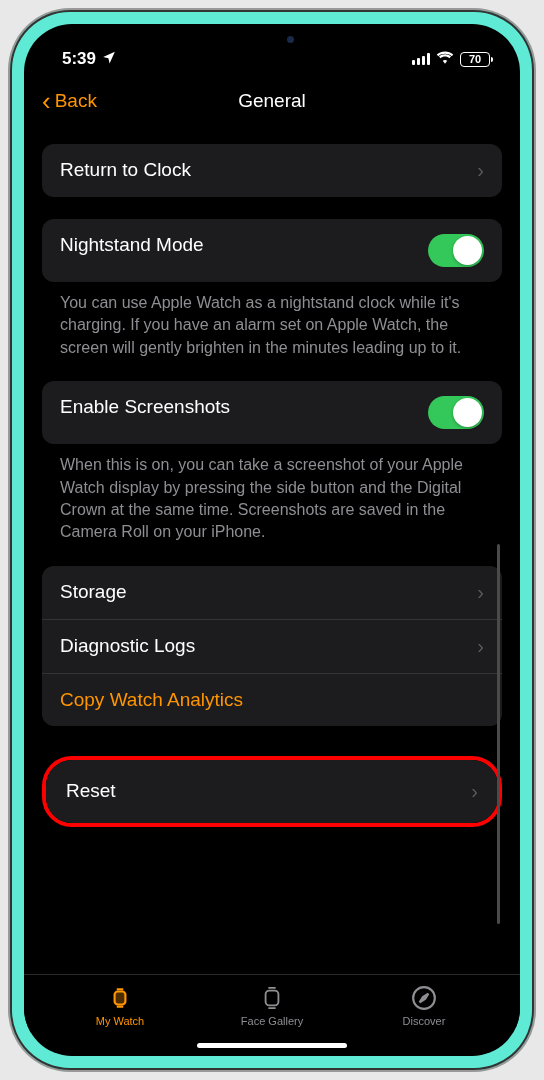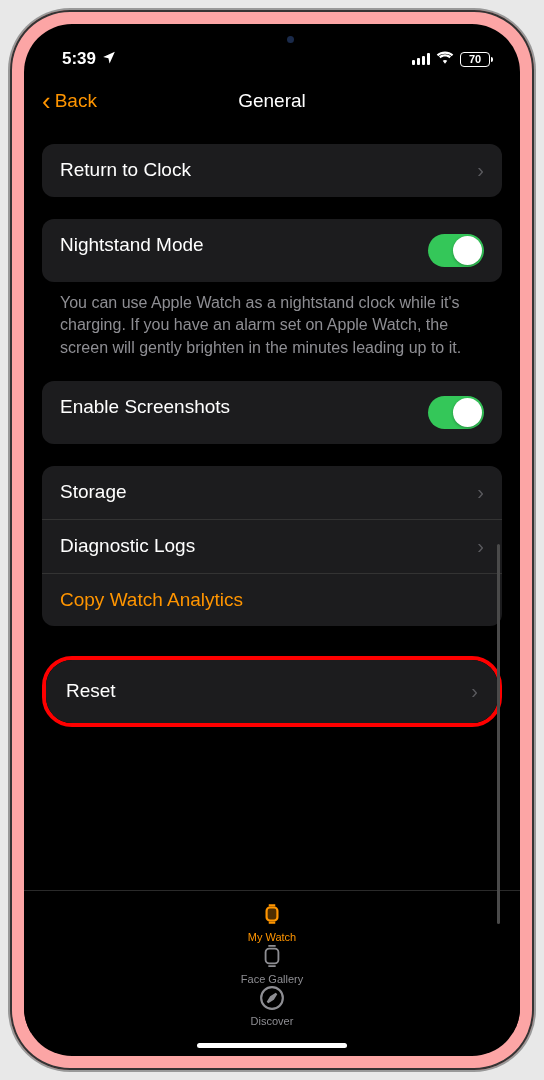--- a/index.html
+++ b/index.html
@@ -13,21 +13,21 @@
       height: 1080px;
       background: #e8e8e8;
       display: flex;
       align-items: center;
       justify-content: center;
       font-family: -apple-system, BlinkMacSystemFont, "Segoe UI", Helvetica, Arial, sans-serif;
     }
     .phone-frame {
       width: 524px;
       height: 1060px;
-      background: #fca5a5;
+      background: #5eead4;
       border-radius: 60px;
       padding: 14px;
       position: relative;
       box-shadow: 0 0 0 2px #999, inset 0 0 0 2px #333;
     }
     .screen {
       width: 100%;
       height: 100%;
       background: #000;
       border-radius: 48px;
@@ -221,25 +221,24 @@
     .reset-highlight .cell-group {
       border-radius: 26px;
     }
     .reset-highlight .cell {
       padding: 20px 20px;
       border-radius: 26px;
     }
     .tab-bar {
       display: flex;
       justify-content: space-around;
-      align-items: center;
+      align-items: flex-end;
       padding: 10px 20px 6px 20px;
       border-top: 0.5px solid #2a2a2a;
       background: #000;
-      flex-direction: column;
     }
     .tab-item {
       display: flex;
       flex-direction: column;
       align-items: center;
       gap: 4px;
       color: #8e8e93;
       font-size: 11px;
       cursor: pointer;
       width: 110px;
@@ -336,20 +335,21 @@
         <div class="footer-text">You can use Apple Watch as a nightstand clock while it's charging. If you have an alarm set on Apple Watch, the screen will gently brighten in the minutes leading up to it.</div>
       </div>
 
       <div class="section">
         <div class="cell-group">
           <div class="cell">
             <span class="cell-label">Enable Screenshots</span>
             <div class="toggle"></div>
           </div>
         </div>
+        <div class="footer-text">When this is on, you can take a screenshot of your Apple Watch display by pressing the side button and the Digital Crown at the same time. Screenshots are saved in the Camera Roll on your iPhone.</div>
       </div>
 
       <div class="section">
         <div class="cell-group">
           <div class="cell">
             <span class="cell-label">Storage</span>
             <span class="chevron">›</span>
           </div>
           <div class="cell">
             <span class="cell-label">Diagnostic Logs</span>

